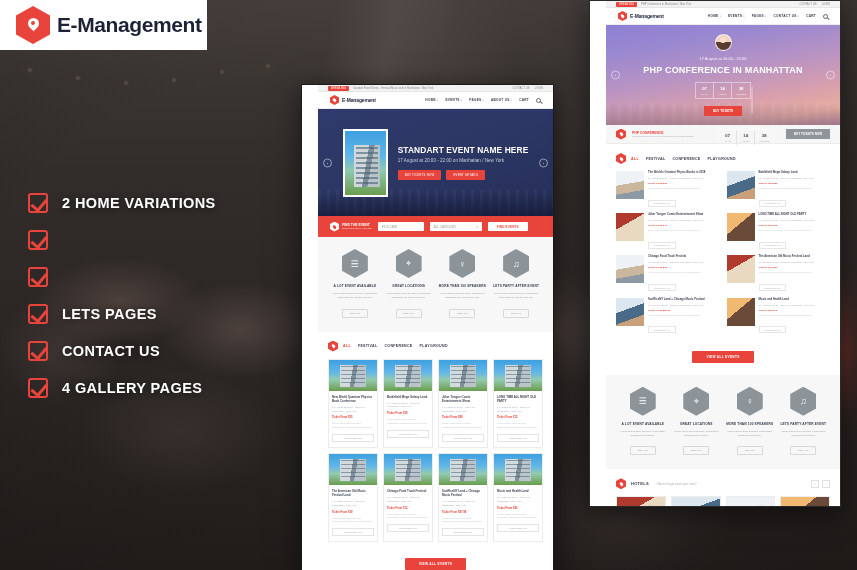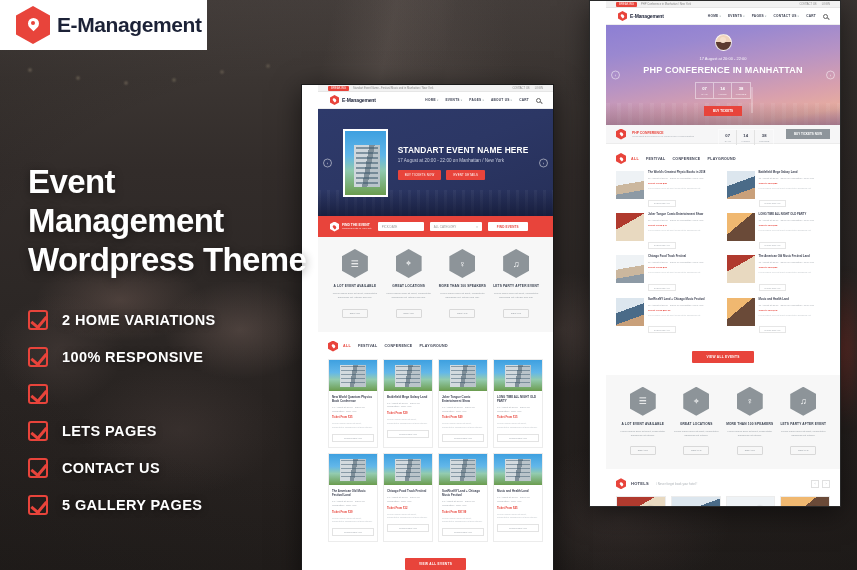--- a/index.html
+++ b/index.html
@@ -319,47 +319,42 @@
 </div>
 
 <div id="logo-panel">
   <div class="hexmark">
     <span class="pin"></span>
   </div>
   <div id="logo-text">E-Management</div>
 </div>
 
 <div id="left-copy">
-  <h1 id="headline">
-    <span>Event Management</span><br>
-    <span>Wordpress Theme</span>
-  </h1>
   <ul id="feature-list">
     <li>
         <span class="chk"></span>
         <span class="feat-label">2 HOME VARIATIONS</span>
       </li>
     <li>
         <span class="chk"></span>
-        <span class="feat-label">100% RESPONSIVE</span>
       </li>
     <li>
         <span class="chk"></span>
       </li>
     <li>
         <span class="chk"></span>
         <span class="feat-label">LETS PAGES</span>
       </li>
     <li>
         <span class="chk"></span>
         <span class="feat-label">CONTACT US</span>
       </li>
     <li>
         <span class="chk"></span>
-        <span class="feat-label">5 GALLERY PAGES</span>
+        <span class="feat-label">4 GALLERY PAGES</span>
       </li>
   </ul>
 </div>
 
 <div class="mockup" id="mockup-center">
  <div class="page">
 
   <div class="topbar">
     <span class="tb-badge">BREAKING</span>
     <span class="tb-txt">Standart Event Name - Festival Music and in Manhattan / New York</span>

